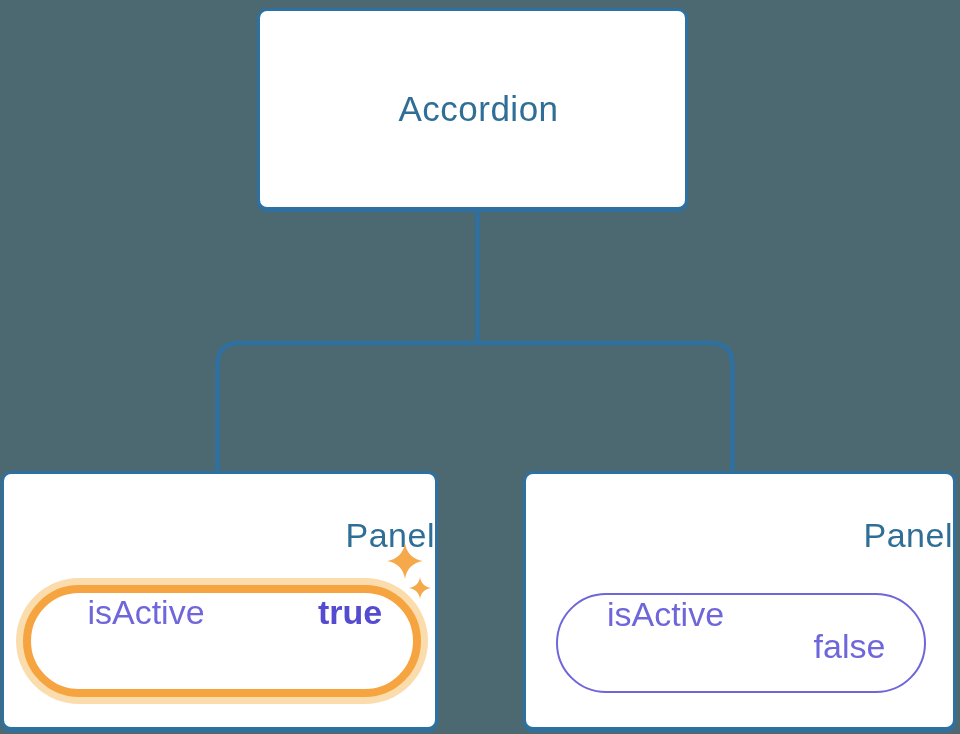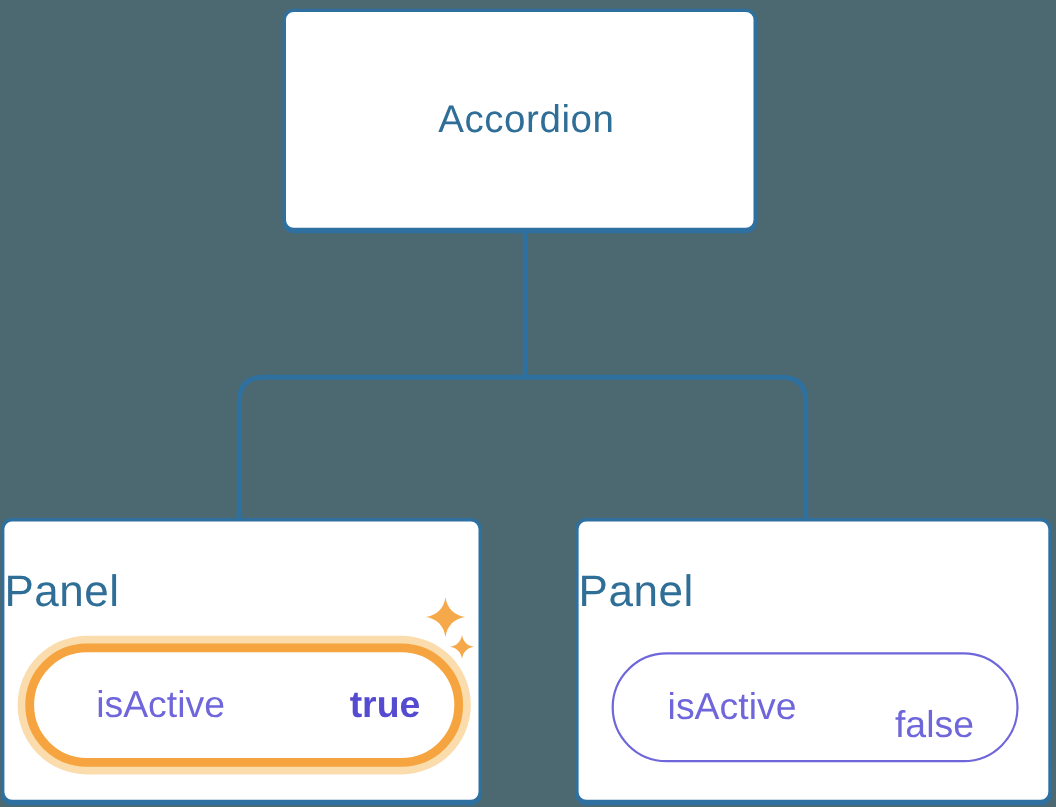--- a/index.html
+++ b/index.html
@@ -32,32 +32,32 @@
     letter-spacing: 0.5px;
   }
   .accordion {
     left: 257px; top: 8px; width: 431px; height: 202px;
     display: flex; align-items: center; justify-content: center; padding-left: 12px;
   }
   .panel-left  { left: 1px;   top: 471px; width: 437px; height: 259px; }
   .panel-right { left: 523px; top: 471px; width: 433px; height: 259px; }
   .panel-title {
     position: absolute; left: 0; top: 42px; width: 100%;
-    text-align: left;
+    text-align: right;
     color: var(--box-text, #2F6E96);
-    font-size: 40px;
+    font-size: 34px;
     letter-spacing: 0.5px;
   }
   .pill {
     position: absolute;
     background: #FFFFFF;
     border-radius: 999px;
     box-sizing: border-box;
     display: flex;
-    align-items: center;
+    align-items: flex-start;
     overflow: hidden;
   }
   .pill-active {
     left: 19px; top: 111px; width: 398px; height: 112px;
     border: 8px solid var(--orange, #F5A43F);
     box-shadow: 0 0 0 7px var(--orange-glow, #FBDCAD);
   }
   .pill-inactive {
     left: 30px; top: 119px; width: 370px; height: 100px;
     border: 2.5px solid var(--purple, #6E66DA);

